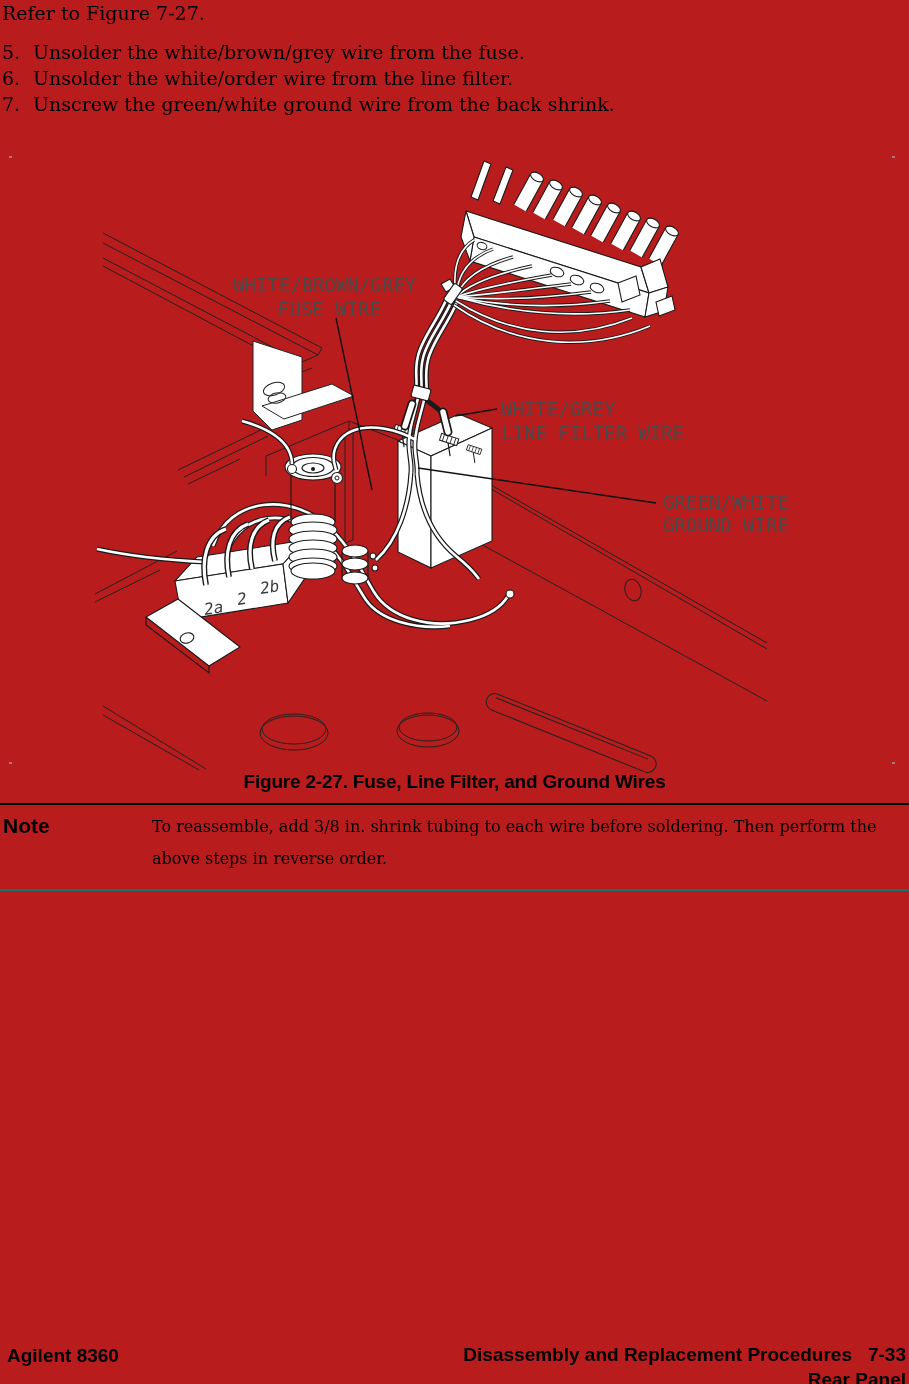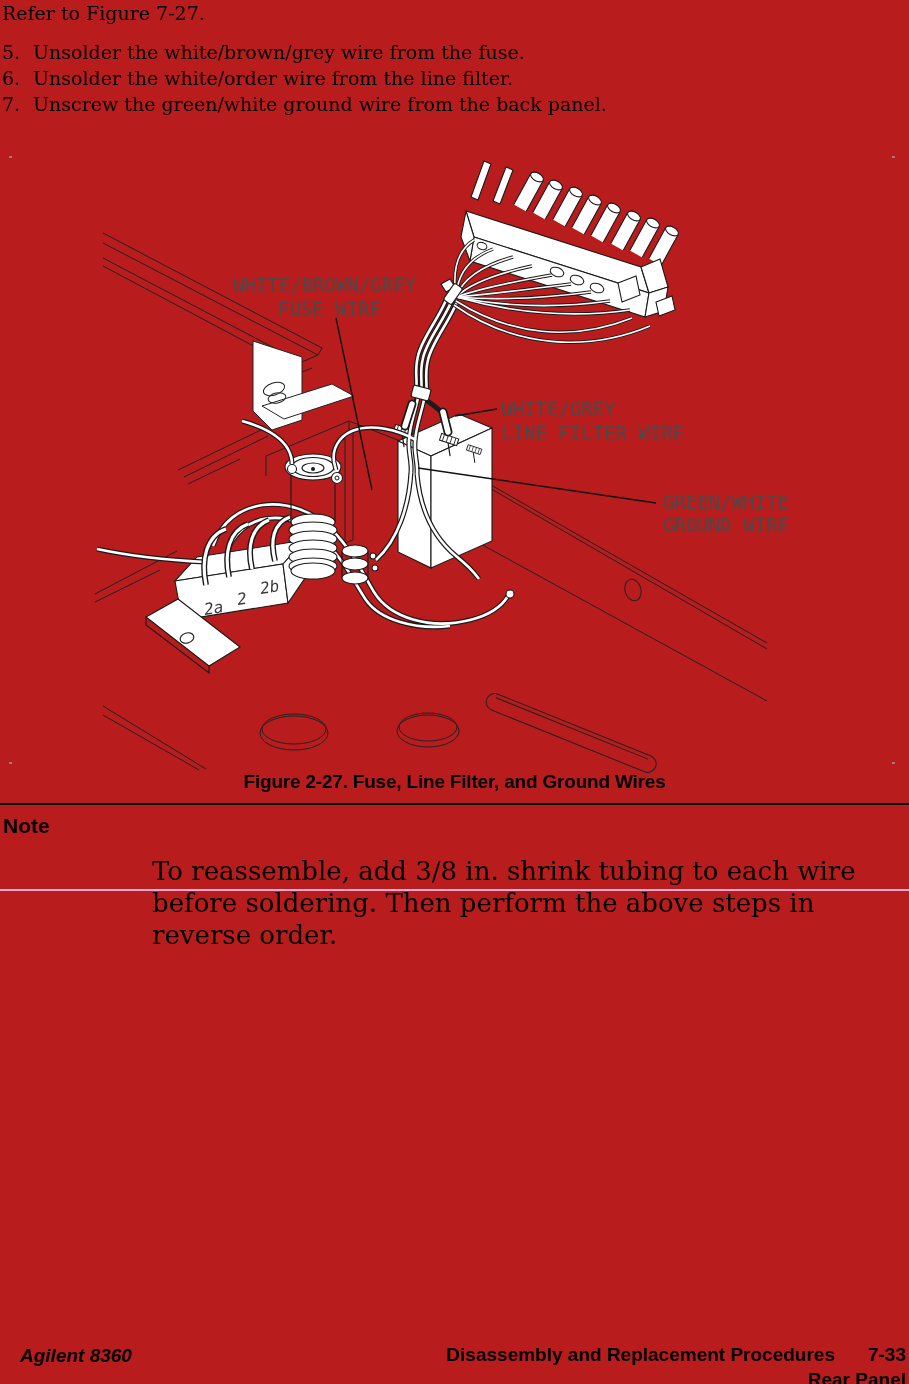--- a/index.html
+++ b/index.html
@@ -8,47 +8,47 @@
   .serif{font-family:"DejaVu Serif",serif;}
   .sansb{font-family:"Liberation Sans",sans-serif;font-weight:bold;}
   #intro{position:absolute;left:2px;top:2px;font-size:19px;}
   #steps{position:absolute;left:2px;top:39px;font-size:19px;line-height:26px;}
   .step{white-space:nowrap;}
   .step .num{display:inline-block;width:31px;}
   #figsvg{position:absolute;left:0;top:140px;}
   #caption{position:absolute;left:0;top:771px;width:909px;text-align:center;
            font-size:19px;letter-spacing:-0.2px;}
   #notebox{position:absolute;left:0;top:803px;width:909px;height:84px;
-           border-top:2px solid #000;border-bottom:2px solid #f9a8d4;}
+           border-top:2px solid #000;border-bottom:2px solid #0f766e;}
   #notelabel{position:absolute;left:3px;top:9px;font-size:21px;}
-  #notetext{position:absolute;left:152px;top:6px;width:748px;font-size:26px;line-height:32px;margin-top:44px;}
+  #notetext{position:absolute;left:152px;top:6px;width:748px;font-size:16px;line-height:32px;}
   #footer{position:absolute;left:0;top:1342px;width:909px;font-size:19px;}
-  #footer-left{position:absolute;left:20px;top:3px;font-style:italic;}
+  #footer-left{position:absolute;left:7px;top:3px;}
   #footer-right{position:absolute;right:3px;top:0;text-align:right;line-height:25px;}
-  #footer-right .pgno{display:inline-block;margin-left:33px;}
+  #footer-right .pgno{display:inline-block;margin-left:16px;}
   svg text{white-space:pre;}
   .caddy{font-family:"DejaVu Sans Mono",monospace;font-size:19px;fill:#4a4a4a;}
   .blocklbl{font-family:"DejaVu Sans Mono",monospace;font-size:16px;font-style:italic;fill:#3a3a3a;}
 </style>
 </head>
 <body>
 
 <div id="page">
 
   <div id="intro" class="serif">Refer to Figure 7-27.</div>
 
   <div id="steps">
     <div class="step">
       <span class="num">5.</span><span>Unsolder the white/brown/grey wire from the fuse.</span>
     </div>
     <div class="step">
       <span class="num">6.</span><span>Unsolder the white/order wire from the line filter.</span>
     </div>
     <div class="step">
-      <span class="num">7.</span><span>Unscrew the green/white ground wire from the back panel.</span>
+      <span class="num">7.</span><span>Unscrew the green/white ground wire from the back shrink.</span>
     </div>
   </div>
 
   <svg id="figsvg" width="909" height="645" viewBox="0 140 909 645">
     <defs>
       <g id="pin">
         <path d="M-6.2,-3.4 L10.8,-34.4 L23.2,-27.6 L6.2,3.4 Z" fill="#fff" stroke="none"></path>
         <path d="M-6.2,-3.4 L10.8,-34.4 M23.2,-27.6 L6.2,3.4" fill="none" stroke="#1a1a1a" stroke-width="1.1"></path>
         <ellipse cx="17" cy="-31" rx="7" ry="4" transform="rotate(29 17 -31)" fill="#fff" stroke="#1a1a1a" stroke-width="1.1"></ellipse>
       </g>

